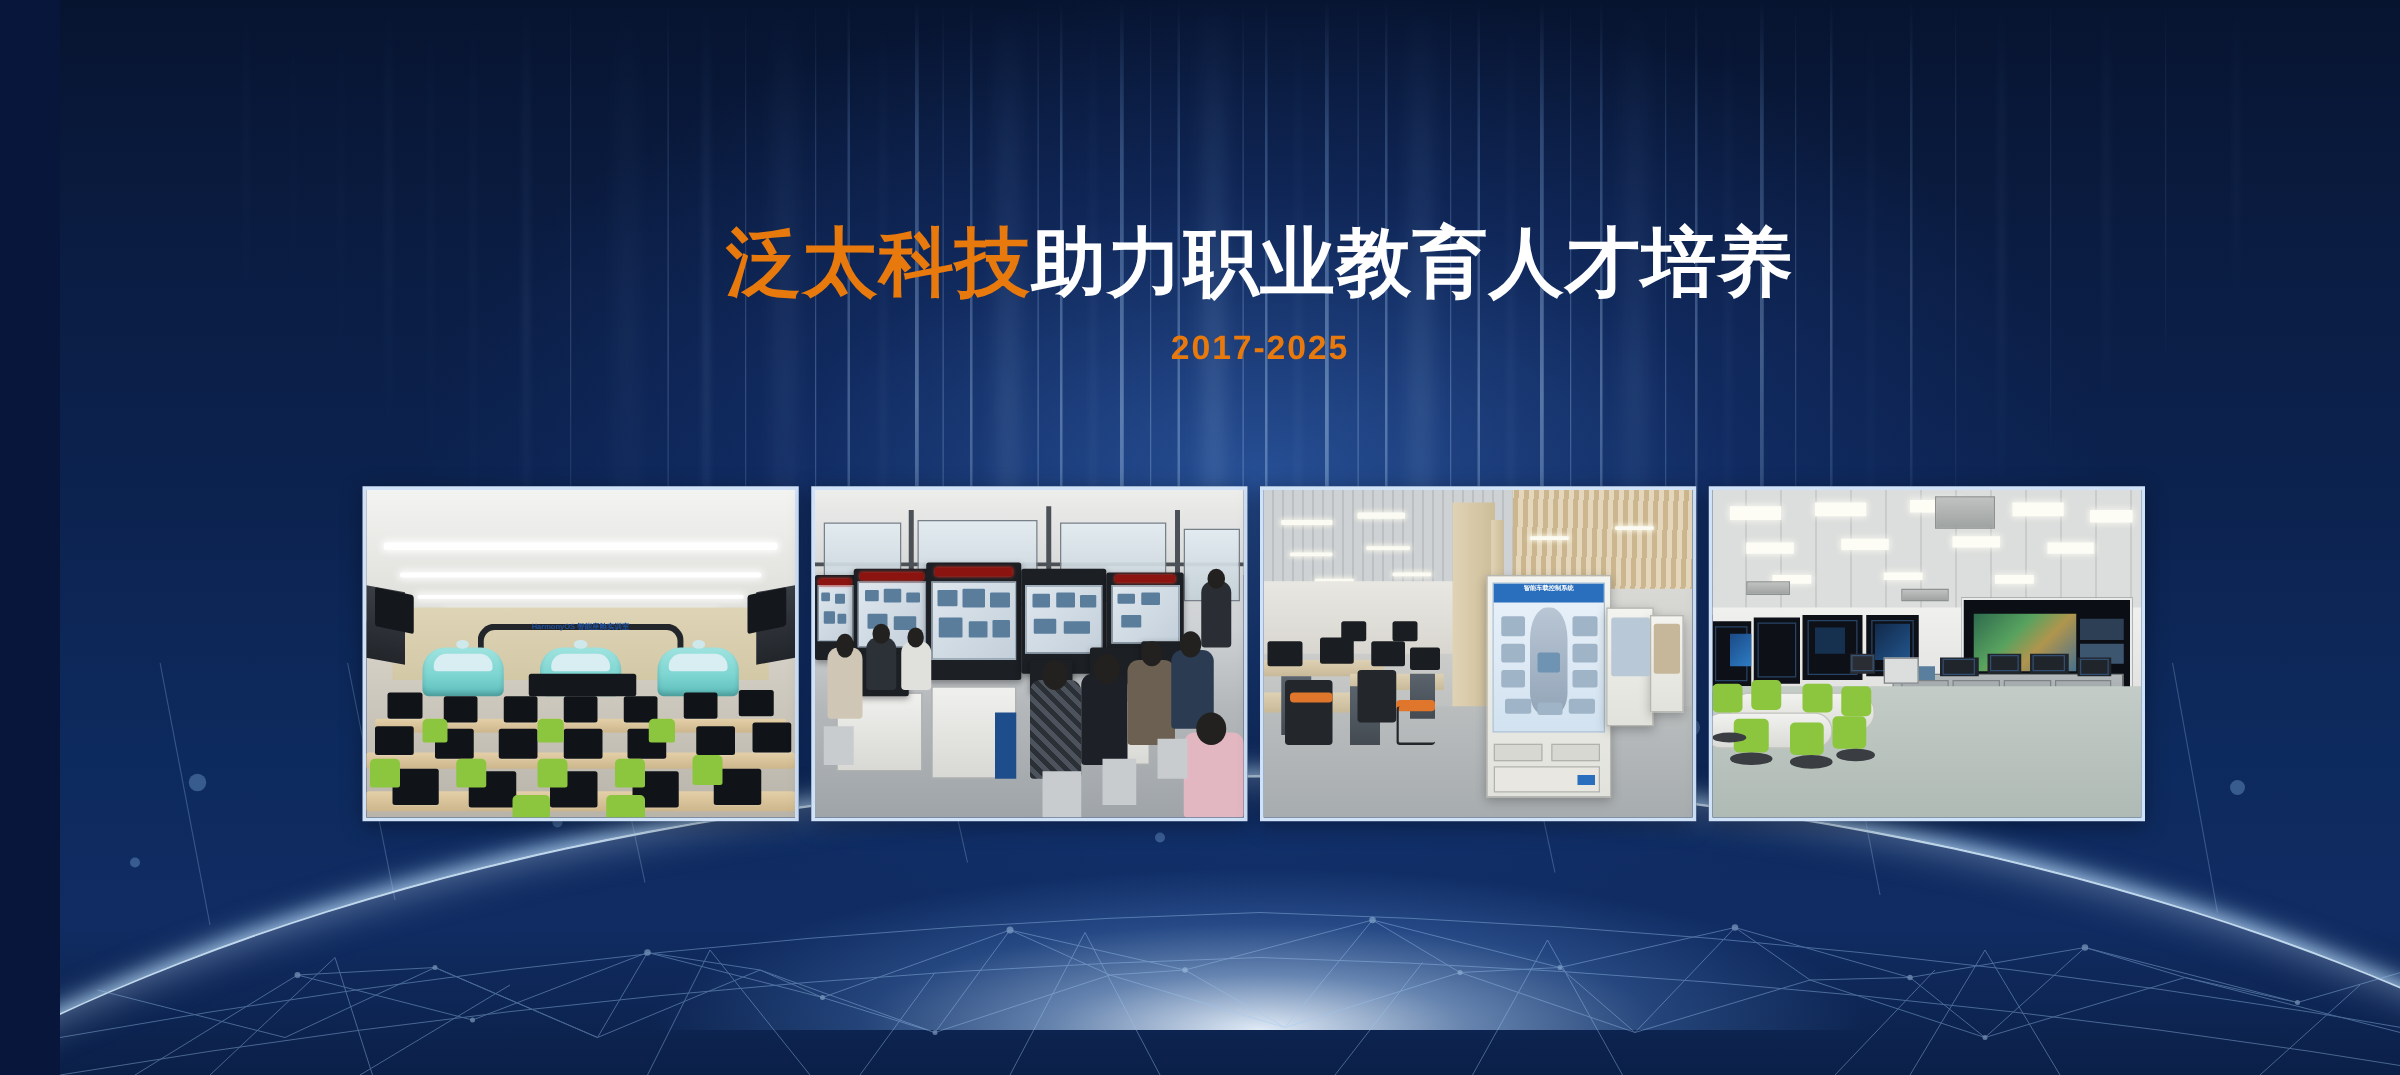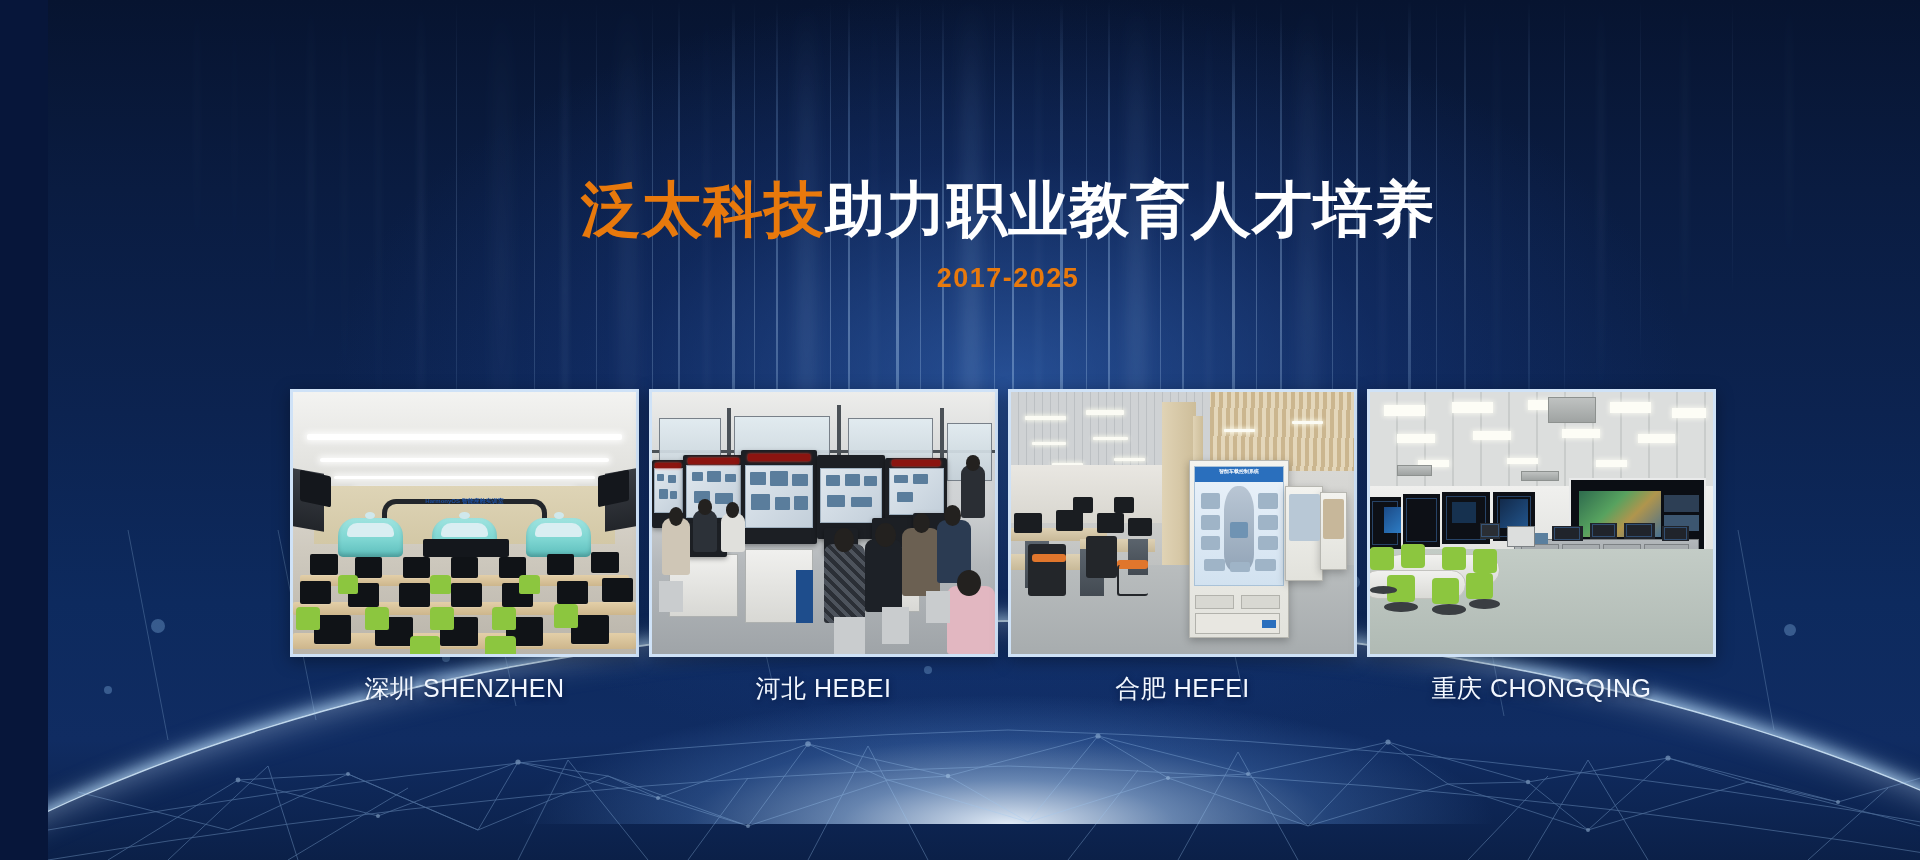--- a/index.html
+++ b/index.html
@@ -579,20 +579,14 @@
         <div class="base" style="left:29%;top:79%;width:9%;height:4%"></div>
         <div class="base" style="left:0%;top:74%;width:8%;height:3%"></div>
 
         <div class="bdoor" style="left:40%;top:51%;width:8%;height:8%;background:#dcdedd"></div>
         <div class="dark" style="left:32%;top:50%;width:6%;height:6%;background:#2a2e34"></div>
       </div>
     </div>
 
   </div>
 
-  <div class="caps">
-    <div class="cap">深圳  SHENZHEN</div>
-    <div class="cap">河北  HEBEI</div>
-    <div class="cap">合肥  HEFEI</div>
-    <div class="cap">重庆  CHONGQING</div>
-  </div>
 
 </div>
 
 </body></html>

